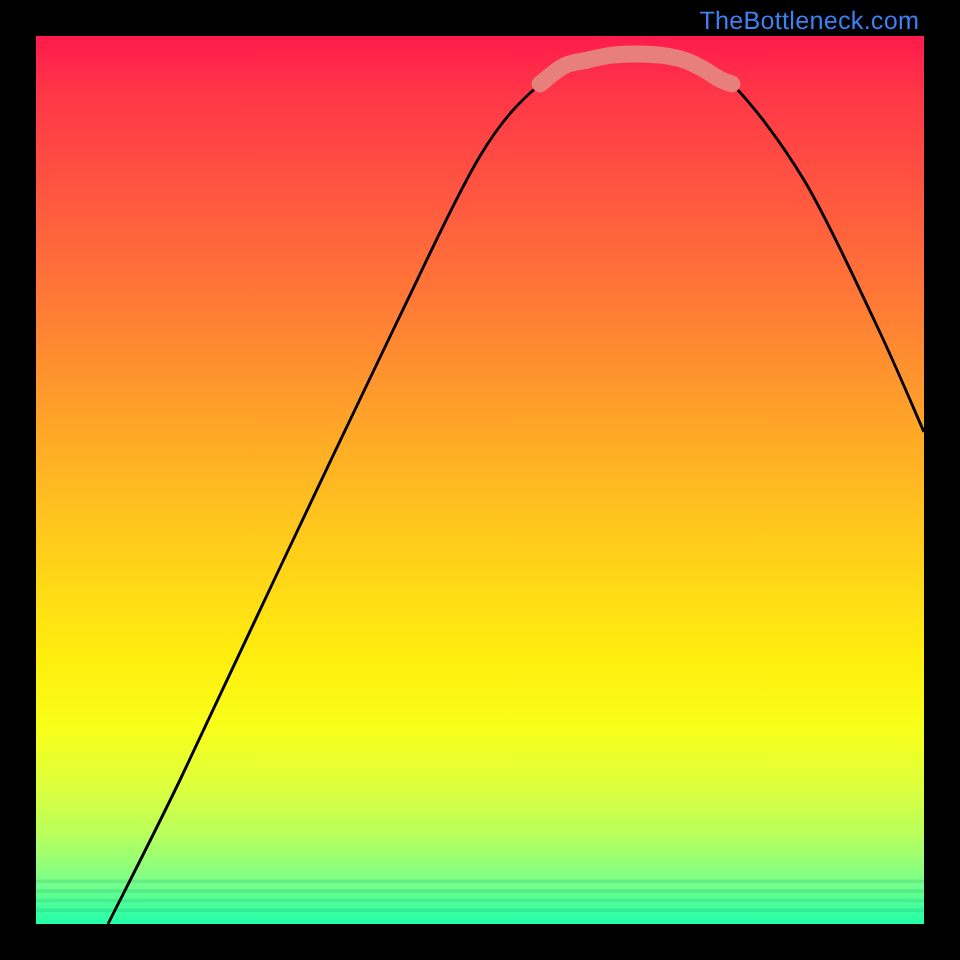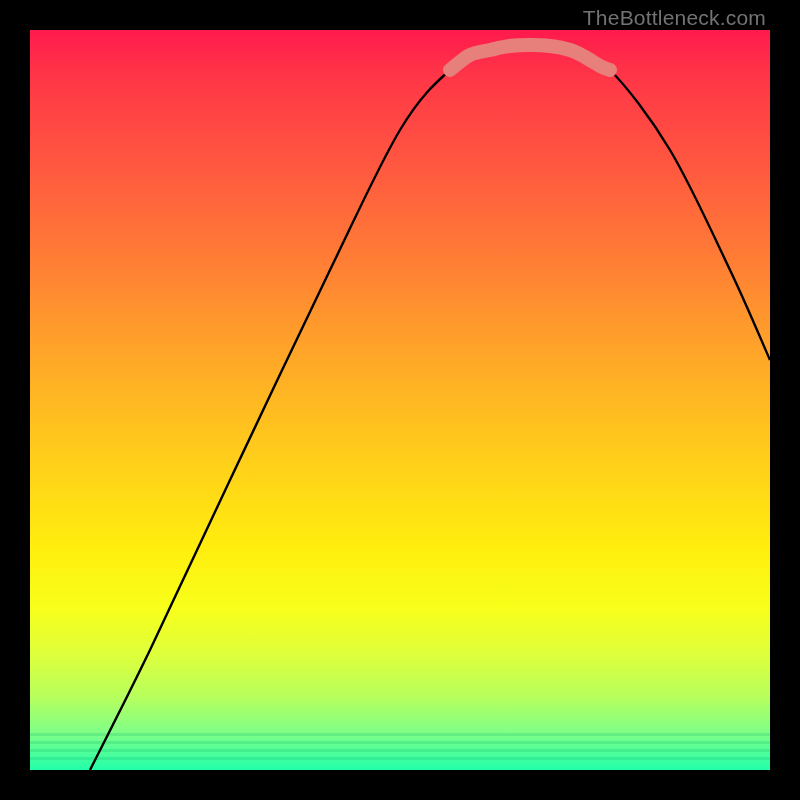--- a/index.html
+++ b/index.html
@@ -47,21 +47,21 @@
     left: 0;
     width: 100%;
     height: 3px;
     opacity: 0.18;
     background: #00a060;
   }
   .watermark {
     position: absolute;
     top: 6px;
     right: 34px;
-    color: #737373;
+    color: #3b82f6;
     font-size: 21px;
     letter-spacing: 0.2px;
     font-weight: 500;
   }
   svg.curve {
     position: absolute;
     left: 30px;
     top: 30px;
     width: 740px;
     height: 740px;

